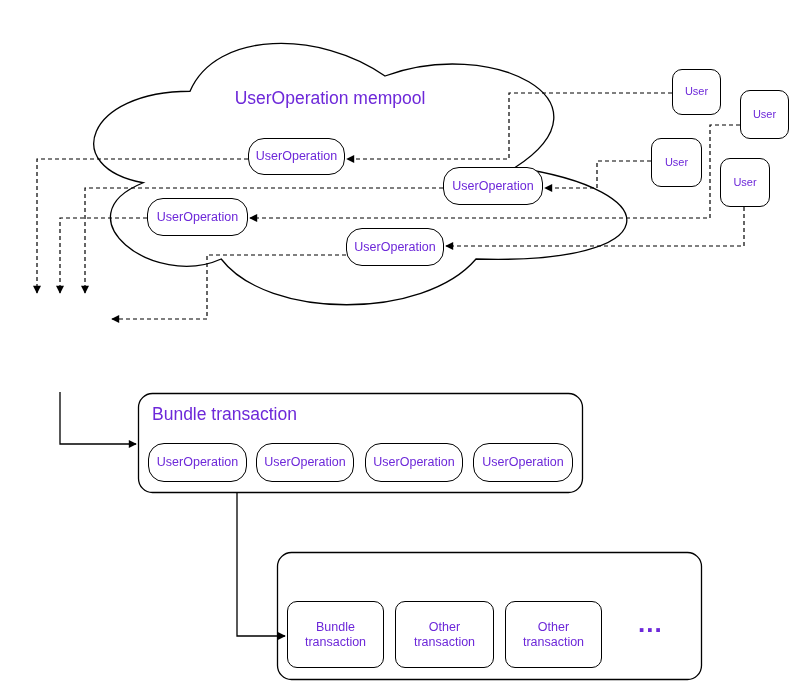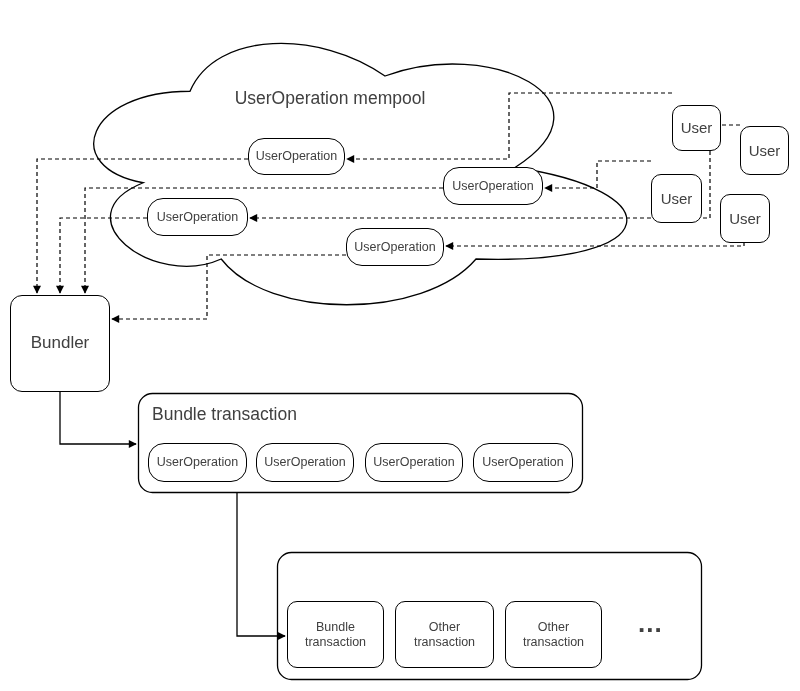--- a/index.html
+++ b/index.html
@@ -1,31 +1,31 @@
 <!DOCTYPE html>
 <html><head>
 <meta charset="utf-8">
 <style>
   html,body { margin:0; padding:0; background:#ffffff; }
   .stage {
     position:relative; width:800px; height:691px; background:#ffffff;
-    font-family:"Liberation Sans", sans-serif; color:#404040;
+    font-family:"Liberation Sans", sans-serif; color:#6d28d9;
     overflow:hidden;
   }
   .wires { position:absolute; left:0; top:0; }
   .label { position:absolute; white-space:nowrap; }
   .title { font-size:17.5px; }
   .node {
     position:absolute; box-sizing:border-box;
     border:1px solid #000; border-radius:16px; background:#fff;
     display:flex; align-items:center; justify-content:center;
     text-align:center; font-size:12.5px; line-height:1.2;
     padding:0 2px;
   }
-  .node.user { border-radius:10px; font-size:15px;margin-top:36px; }
+  .node.user { border-radius:10px; font-size:11px; }
   .node.bundler { border-radius:12px; font-size:17px; }
   .node.tx { border-radius:10px; }
   .ellipsis {
     position:absolute; font-size:26px; font-weight:bold; letter-spacing:1px;
     line-height:26px;
   }
 </style>
 </head>
 <body>
 
@@ -70,21 +70,20 @@
   <div class="node" style="left:248px; top:138px; width:97px; height:37px;">UserOperation</div>
   <div class="node" style="left:443px; top:167px; width:100px; height:38px;">UserOperation</div>
   <div class="node" style="left:147px; top:198px; width:101px; height:38px;">UserOperation</div>
   <div class="node" style="left:346px; top:228px; width:98px; height:38px;">UserOperation</div>
 
   <div class="node user" style="left:672px; top:69px; width:49px; height:46px;">User</div>
   <div class="node user" style="left:740px; top:90px; width:49px; height:49px;">User</div>
   <div class="node user" style="left:651px; top:138px; width:51px; height:49px;">User</div>
   <div class="node user" style="left:720px; top:158px; width:50px; height:49px;">User</div>
 
-  <div class="node bundler" style="left:10px; top:295px; width:100px; height:97px;">Bundler</div>
 
   <div class="label title" style="left:152px; top:404px;">Bundle transaction</div>
   <div class="node" style="left:148px; top:443px; width:99px; height:39px;">UserOperation</div>
   <div class="node" style="left:256px; top:443px; width:98px; height:39px;">UserOperation</div>
   <div class="node" style="left:365px; top:443px; width:98px; height:39px;">UserOperation</div>
   <div class="node" style="left:473px; top:443px; width:100px; height:39px;">UserOperation</div>
 
   <div class="node tx" style="left:287px; top:601px; width:97px; height:67px;">Bundle transaction</div>
   <div class="node tx" style="left:395px; top:601px; width:99px; height:67px;">Other transaction</div>
   <div class="node tx" style="left:505px; top:601px; width:97px; height:67px;">Other transaction</div>

